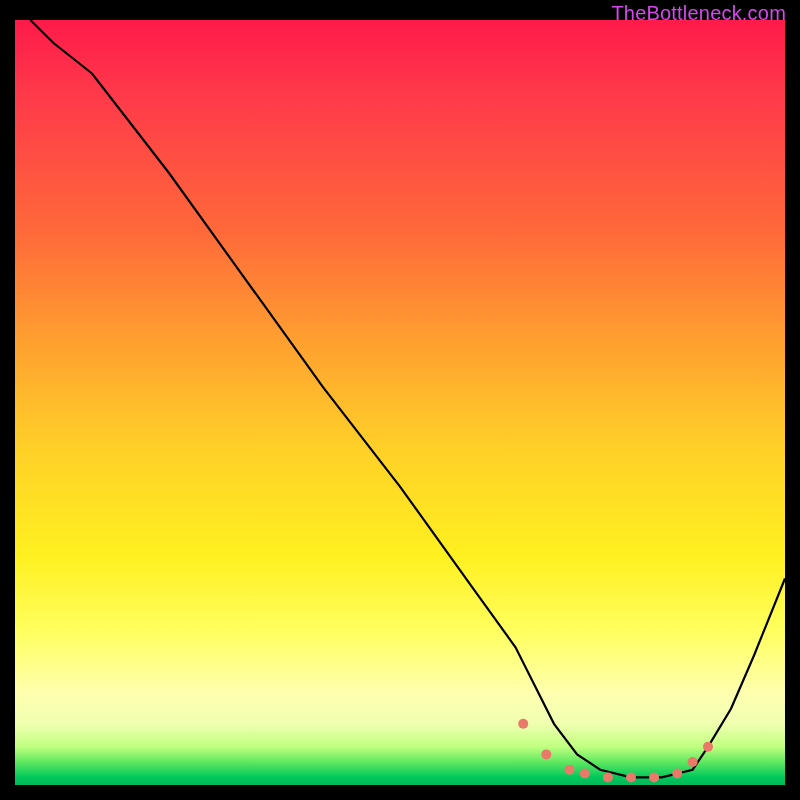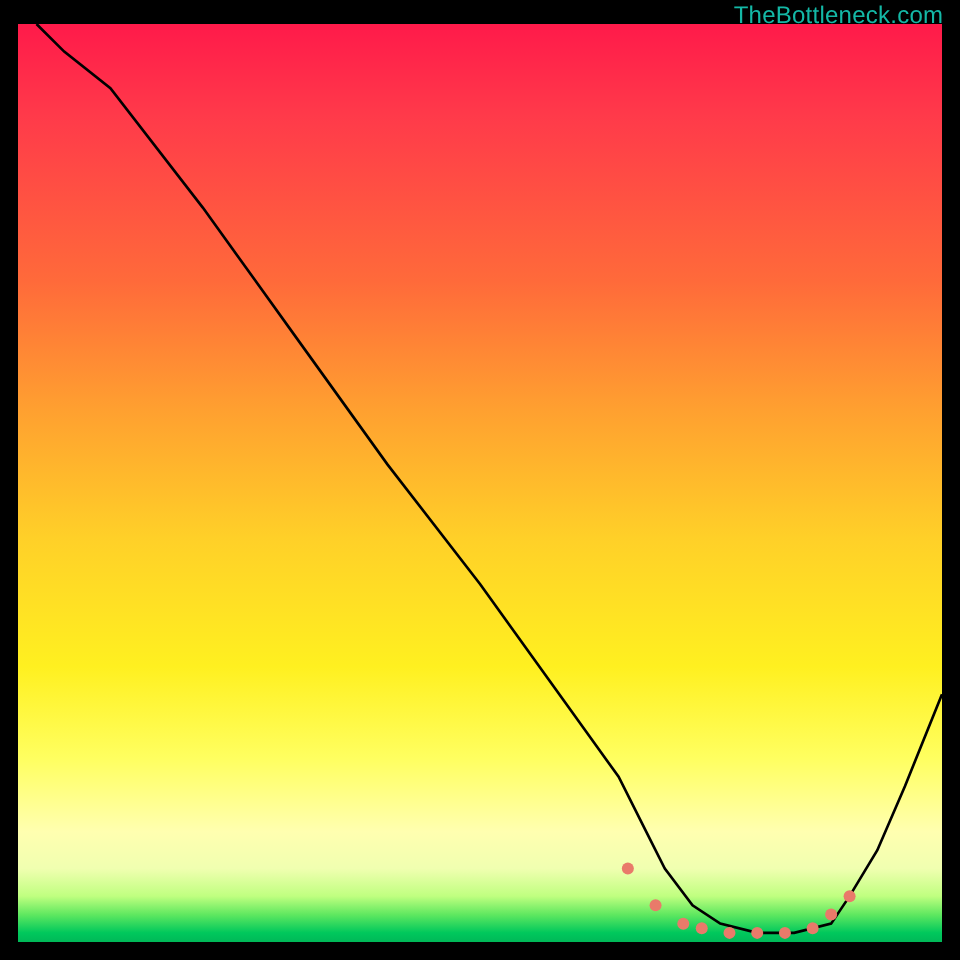--- a/index.html
+++ b/index.html
@@ -31,21 +31,21 @@
       #60e860 97%,
       #00c85c 99%,
       #00b858 100%);
   }
   .watermark {
     position: absolute;
     top: 2px;
     right: 14px;
     font-family: Arial, Helvetica, sans-serif;
     font-size: 20px;
-    color: #14b8a6;
+    color: #d946ef;
     font-weight: 500;
     letter-spacing: 0.2px;
   }
   svg.overlay {
     position: absolute;
     left: 0; top: 0;
     width: 100%; height: 100%;
     overflow: visible;
   }
 </style>

